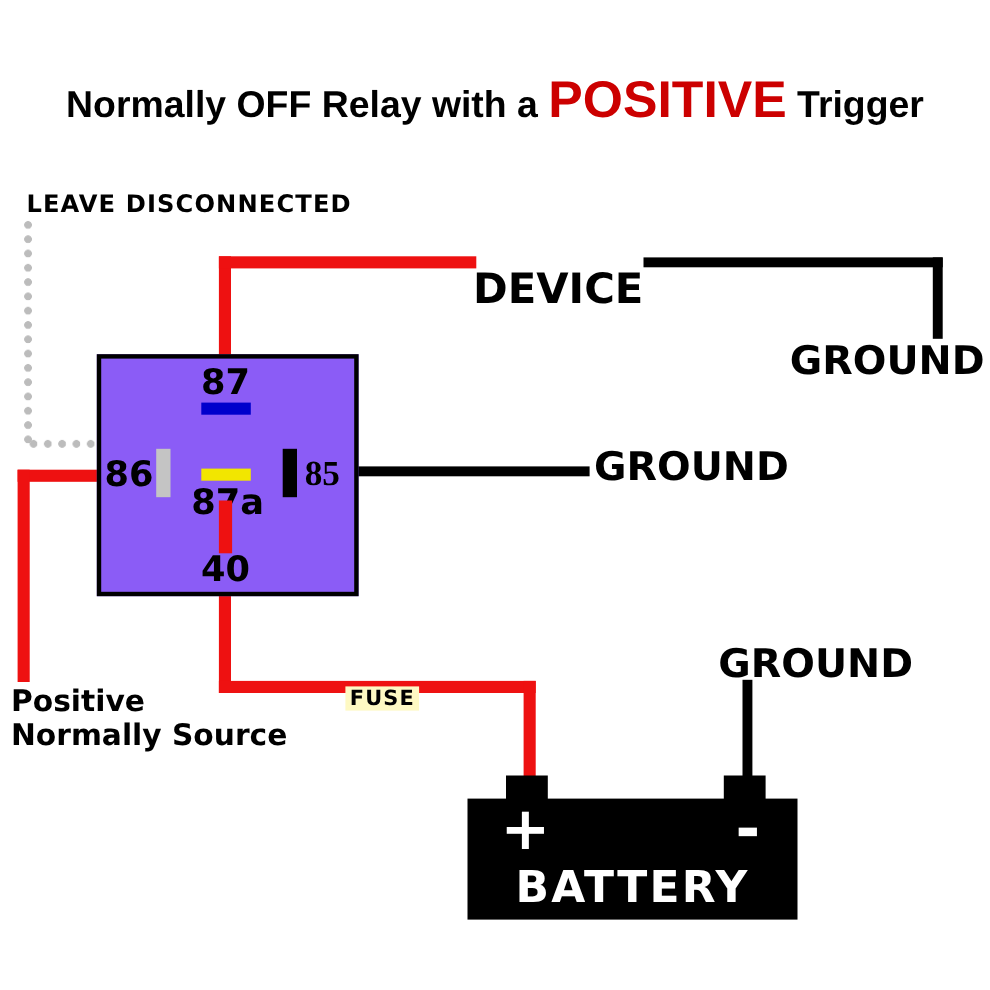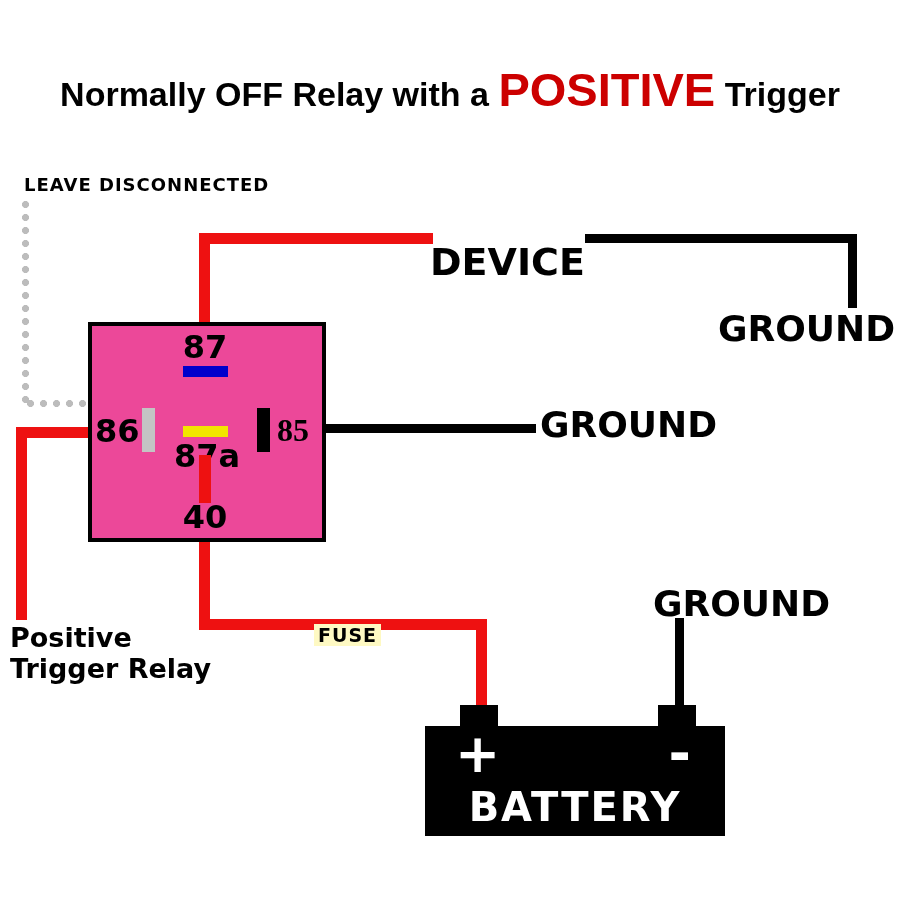--- a/index.html
+++ b/index.html
@@ -34,21 +34,21 @@
   }
   .dotted-h {
     height:9px;
     background-image:radial-gradient(circle at 4.5px 4.5px, #bcbcbc 3.2px, rgba(0,0,0,0) 3.8px);
     background-size:13px 9px; background-repeat:repeat-x;
   }
 
   
   #relay {
     left:88px; top:322px; width:238px; height:220px;
-    border:4px solid #000000; background:#ec4899; box-sizing:border-box;
+    border:4px solid #000000; background:#8b5cf6; box-sizing:border-box;
     z-index:2;
   }
   #relay .term { position:absolute; font-weight:bold; font-size:32px; color:#000000; }
   .bar { position:absolute; }
   .bar-blue   { background:#0000cc; }
   .bar-yellow { background:#f2e600; }
   .bar-gray   { background:#c4c4c4; }
   .bar-blk    { background:#000000; }
   .bar-red    { background:#ee1111; }
 
@@ -65,21 +65,21 @@
   #battery .sign { position:absolute; top:-4px; color:#ffffff; font-weight:bold; font-size:54px; }
   #battery-plus { left:30px; }
   #battery-minus { right:34px; }
   #battery-name {
     position:absolute; bottom:6px; left:0; width:100%; text-align:center;
     color:#ffffff; font-weight:bold; font-size:40px; letter-spacing:2px;margin-top:31px;
   }
   .batt-terminal { background:#000000; width:38px; height:22px; }
 
   #leave-disconnected {
-    left:24px; top:174px; font-size:18px; font-weight:bold; letter-spacing:1px;
+    left:24px; top:174px; font-size:22px; font-weight:bold; letter-spacing:1px;
   }
   #positive-trigger {
     left:10px; top:622px; font-size:27px; font-weight:bold; line-height:1.15;
   }
 </style>
 </head>
 <body>
 
 <div id="canvas">
 
@@ -98,21 +98,21 @@
   <div class="abs wire-black" style="left:848px; top:234px; width:9px; height:74px;"></div>
   <div class="abs lbl lbl-ground" style="left:718px; top:308px;">GROUND</div>
 
   <div class="abs wire-black" style="left:324px; top:424px; width:212px; height:9px;"></div>
   <div class="abs lbl lbl-ground" style="left:540px; top:404px;">GROUND</div>
 
   <div class="abs wire-red" style="left:16px; top:427px; width:74px; height:11px;"></div>
   <div class="abs wire-red" style="left:16px; top:427px; width:11px; height:193px;"></div>
   <div id="positive-trigger" class="abs">
     <div>Positive</div>
-    <div>Trigger Relay</div>
+    <div>Normally Source</div>
   </div>
 
   <div class="abs wire-red" style="left:199px; top:540px; width:11px; height:90px;"></div>
   <div class="abs wire-red" style="left:199px; top:619px; width:288px; height:11px;"></div>
   <div class="abs wire-red" style="left:476px; top:619px; width:11px; height:91px;"></div>
   <div id="fuse-label" class="abs lbl">FUSE</div>
 
   <div class="abs wire-black" style="left:675px; top:618px; width:9px; height:92px;"></div>
   <div class="abs lbl lbl-ground" style="left:653px; top:583px;">GROUND</div>
 

